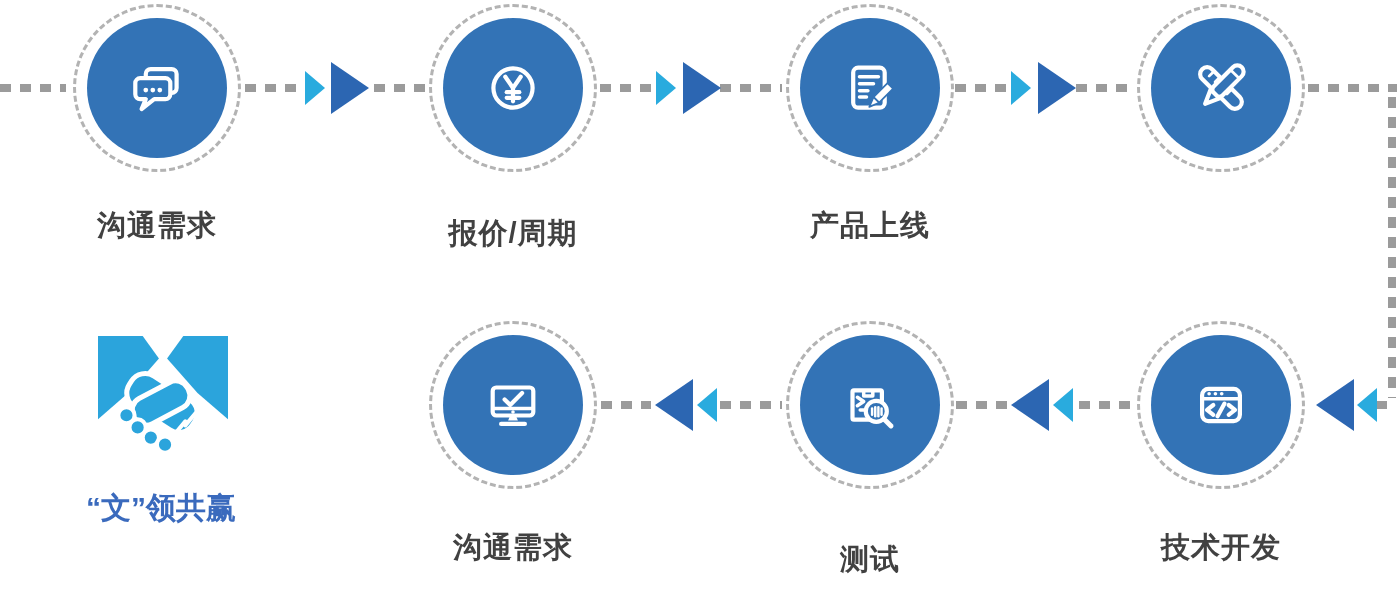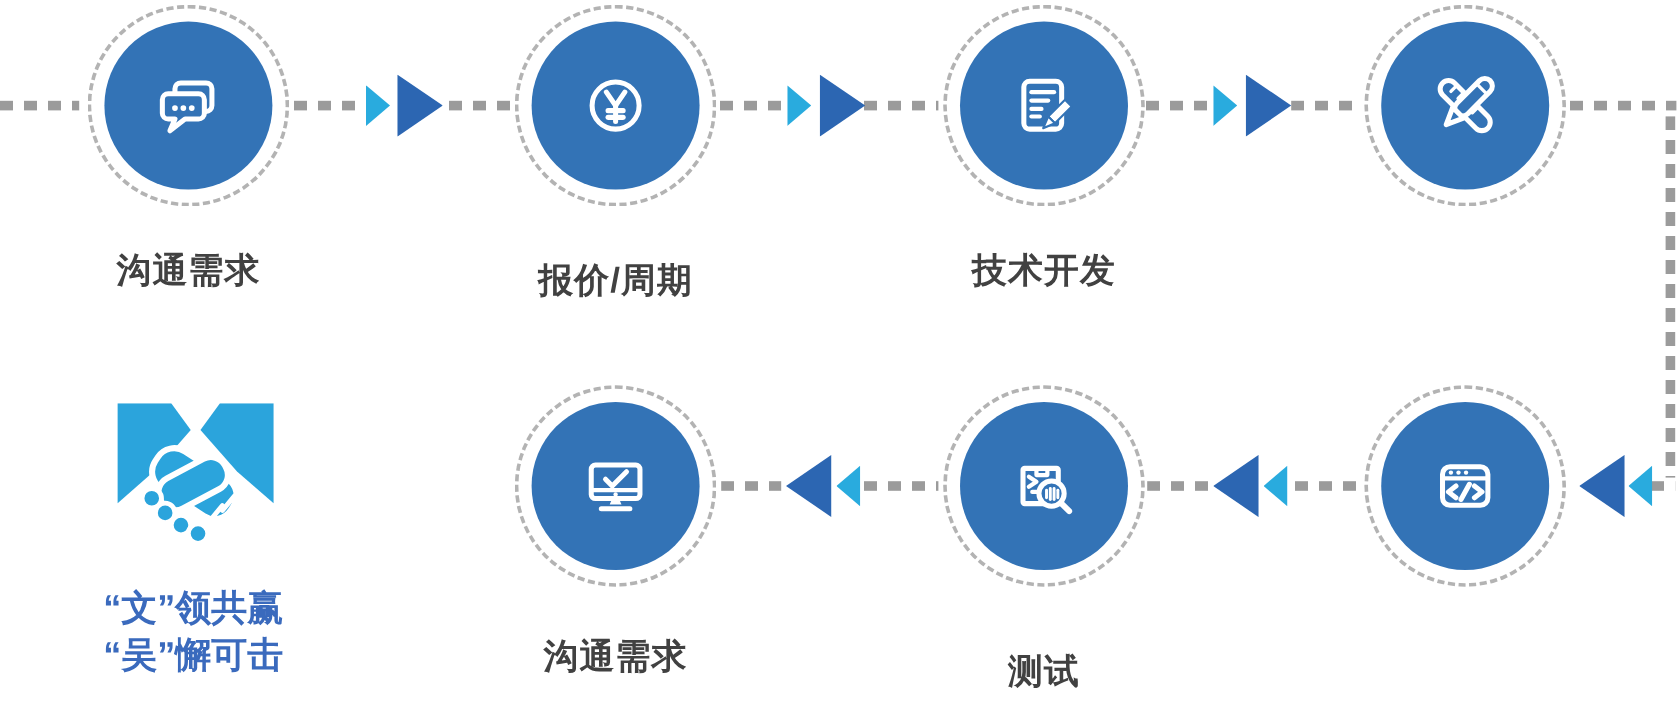--- a/index.html
+++ b/index.html
@@ -121,21 +121,21 @@
             <path d="M35 54 H47"></path>
             <path d="M35 63 H45"></path>
         </g>
         <g fill="#fff" stroke="var(--circle-blue,#3373B6)" stroke-width="2.5" stroke-linejoin="round">
           <path d="M55 63 L75 43 L83 51 L63 71 Z"></path>
           <path d="M55 63 L49 77 L63 71 Z"></path>
         </g>
       </svg>
     </div>
   </div>
-  <div class="step-label" style="left:870px;top:206px">技术开发</div>
+  <div class="step-label" style="left:870px;top:206px">产品上线</div>
 
   <div class="node" style="left:1137px;top:4px">
     <div class="bubble">
       <svg width="70" height="70" viewBox="0 0 100 100">
         <g transform="rotate(-45 50 50)">
           <rect x="40" y="12" width="20" height="76" rx="10" fill="var(--circle-blue,#3373B6)" stroke="#fff" stroke-width="6"></rect>
           <g stroke="#fff" stroke-width="4" stroke-linecap="round">
             <path d="M50 26 h8"></path>
               <path d="M50 38 h8"></path>
               <path d="M50 50 h8"></path>
@@ -160,20 +160,21 @@
           <circle cx="42" cy="34" r="2.6" fill="#fff"></circle>
           <circle cx="51" cy="34" r="2.6" fill="#fff"></circle>
         <g fill="none" stroke="#fff" stroke-width="6" stroke-linecap="round" stroke-linejoin="round">
           <path d="M39 50 l-9 7 l9 7"></path>
           <path d="M61 50 l9 7 l-9 7"></path>
           <path d="M55 48 L45 66"></path>
         </g>
       </svg>
     </div>
   </div>
+  <div class="step-label" style="left:1221px;top:528px">技术开发</div>
 
   <div class="node" style="left:786px;top:321px">
     <div class="bubble">
       <svg width="70" height="70" viewBox="0 0 100 100">
         <rect x="25" y="29" width="42" height="42" rx="2" fill="none" stroke="#fff" stroke-width="6"></rect>
         <path d="M41 29 v8 h13 v-8" fill="none" stroke="#fff" stroke-width="5" stroke-linejoin="round"></path>
         <g fill="none" stroke="#fff" stroke-width="5" stroke-linecap="round" stroke-linejoin="round">
           <path d="M32 39 l9 6 l-9 6"></path>
           <path d="M36 57 h10"></path>
         </g>
@@ -218,16 +219,15 @@
       </g>
     </g>
     <g stroke="#fff" stroke-width="4" stroke-linecap="round" fill="none">
       <path d="M78 96 l10 -12"></path>
         <path d="M88 88 l10 -12"></path>
         <path d="M97 79 l9 -11"></path>
     </g>
   </svg>
   <div class="slogan">
     <div>“文”领共赢</div>
-    <div>“吴”懈可击</div>
   </div>
 
 </div>
 
 </body></html>

